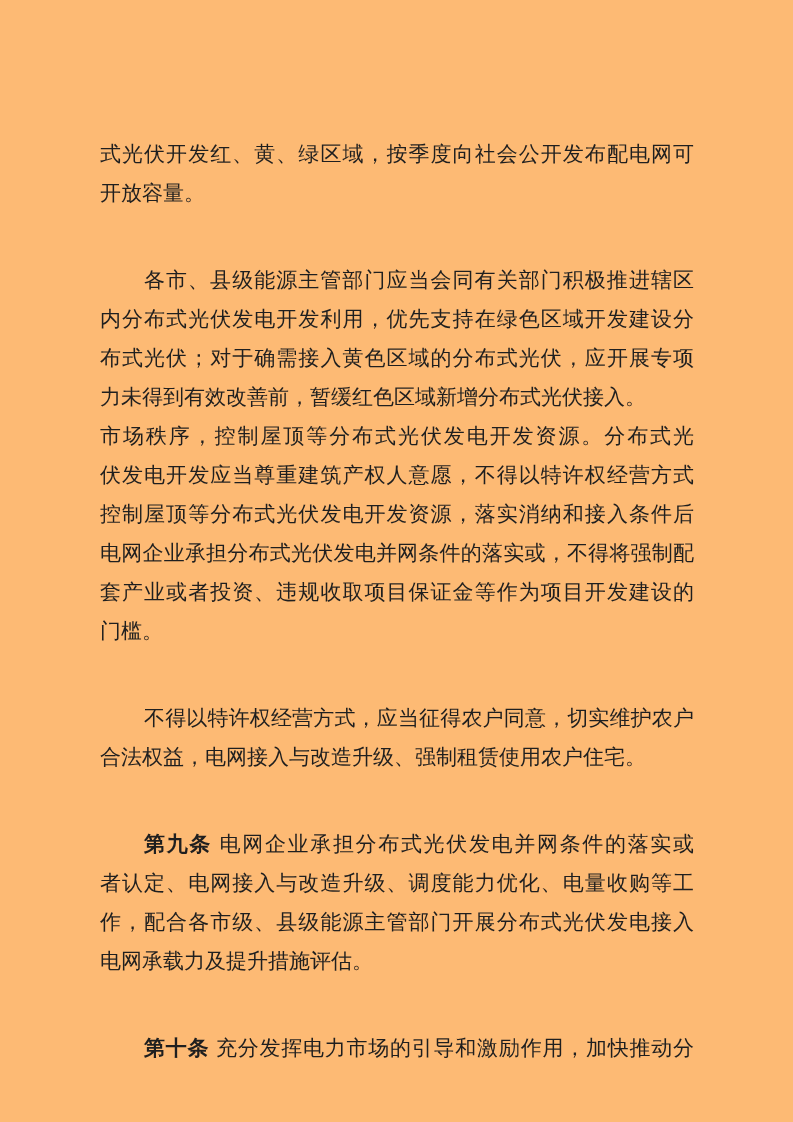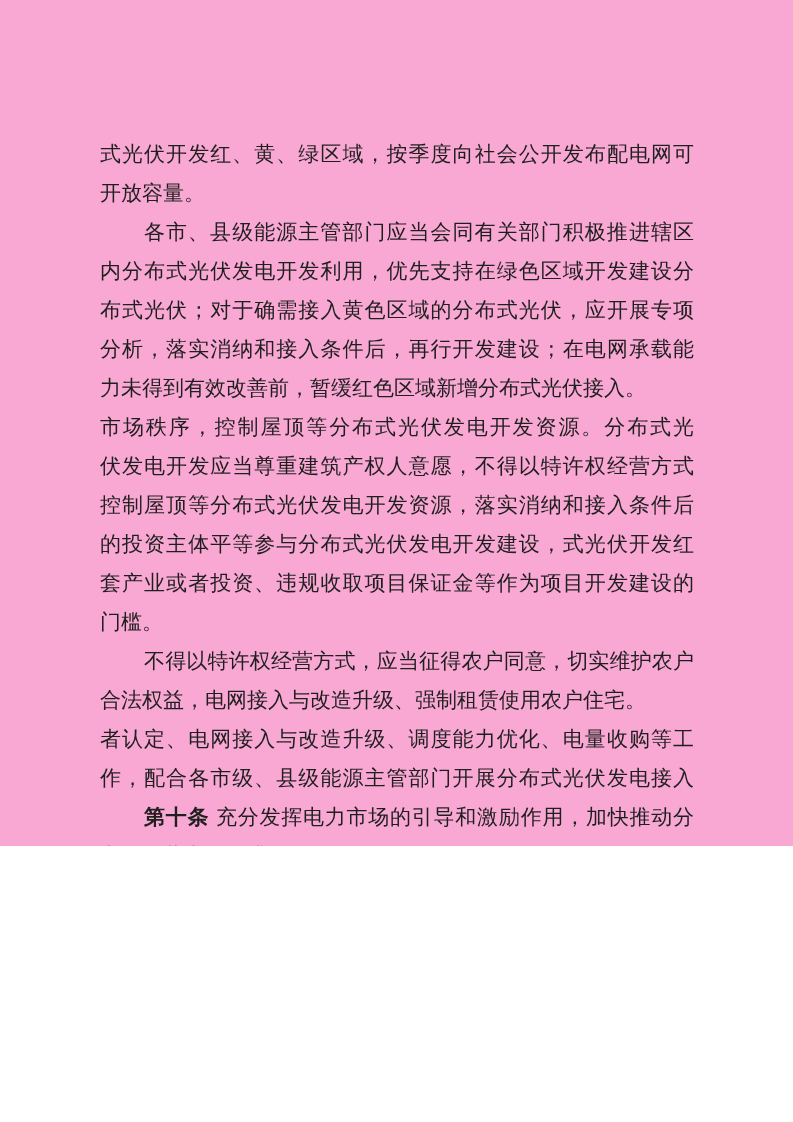--- a/index.html
+++ b/index.html
@@ -3,22 +3,22 @@
 <meta charset="utf-8">
 <style>
   html, body {
     margin: 0;
     padding: 0;
     background: #ffffff;
   }
   .page {
     position: relative;
     width: 793px;
-    height: 846px;
-    background: #f9a8d4;
+    height: 1122px;
+    background: #fdba74;
     overflow: hidden;
   }
   .text-block {
     position: absolute;
     left: 100px;
     top: 134px;
     width: 594px;
   }
   .line {
     font-family: "Liberation Sans", "DejaVu Sans", sans-serif;
@@ -28,43 +28,44 @@
     color: #1f1f1f;
     text-align: justify;
     text-align-last: left;
     overflow: visible;
   }
   .line.just {
     text-align-last: justify;
   }
   .line.indent {
     padding-left: 44px;
+    margin-top: 48px;
   }
   .seg-bold {
     font-weight: bold;
   }
 </style>
 </head>
 <body>
 
 <div class="page">
   <div class="text-block" style="color: rgb(31, 31, 31);">
       <div class="line just"><span class="seg-normal">式光伏开发红、黄、绿区域，按季度向社会公开发布配电网可</span></div>
       <div class="line"><span class="seg-normal">开放容量。</span></div>
       <div class="line indent just"><span class="seg-normal">各市、县级能源主管部门应当会同有关部门积极推进辖区</span></div>
       <div class="line just"><span class="seg-normal">内分布式光伏发电开发利用，优先支持在绿色区域开发建设分</span></div>
       <div class="line just"><span class="seg-normal">布式光伏；对于确需接入黄色区域的分布式光伏，应开展专项</span></div>
-      <div class="line just"><span class="seg-normal">分析，落实消纳和接入条件后，再行开发建设；在电网承载能</span></div>
       <div class="line"><span class="seg-normal">力未得到有效改善前，暂缓红色区域新增分布式光伏接入。</span></div>
       <div class="line just"><span class="seg-normal">市场秩序，控制屋顶等分布式光伏发电开发资源。分布式光</span></div>
       <div class="line just"><span class="seg-normal">伏发电开发应当尊重建筑产权人意愿，不得以特许权经营方式</span></div>
       <div class="line just"><span class="seg-normal">控制屋顶等分布式光伏发电开发资源，落实消纳和接入条件后</span></div>
-      <div class="line just"><span class="seg-normal">的投资主体平等参与分布式光伏发电开发建设，式光伏开发红</span></div>
+      <div class="line just"><span class="seg-normal">电网企业承担分布式光伏发电并网条件的落实或，不得将强制配</span></div>
       <div class="line just"><span class="seg-normal">套产业或者投资、违规收取项目保证金等作为项目开发建设的</span></div>
       <div class="line"><span class="seg-normal">门槛。</span></div>
       <div class="line indent just"><span class="seg-normal">不得以特许权经营方式，应当征得农户同意，切实维护农户</span></div>
       <div class="line"><span class="seg-normal">合法权益，电网接入与改造升级、强制租赁使用农户住宅。</span></div>
+      <div class="line indent just"><span class="seg-bold">第九条</span><span class="seg-normal"> 电网企业承担分布式光伏发电并网条件的落实或</span></div>
       <div class="line just"><span class="seg-normal">者认定、电网接入与改造升级、调度能力优化、电量收购等工</span></div>
       <div class="line just"><span class="seg-normal">作，配合各市级、县级能源主管部门开展分布式光伏发电接入</span></div>
+      <div class="line"><span class="seg-normal">电网承载力及提升措施评估。</span></div>
       <div class="line indent just"><span class="seg-bold">第十条</span><span class="seg-normal"> 充分发挥电力市场的引导和激励作用，加快推动分</span></div>
-      <div class="line"><span class="seg-normal">电网承载力及提升措施评估。</span></div>
     </div>
 </div>
 
 </body></html>

